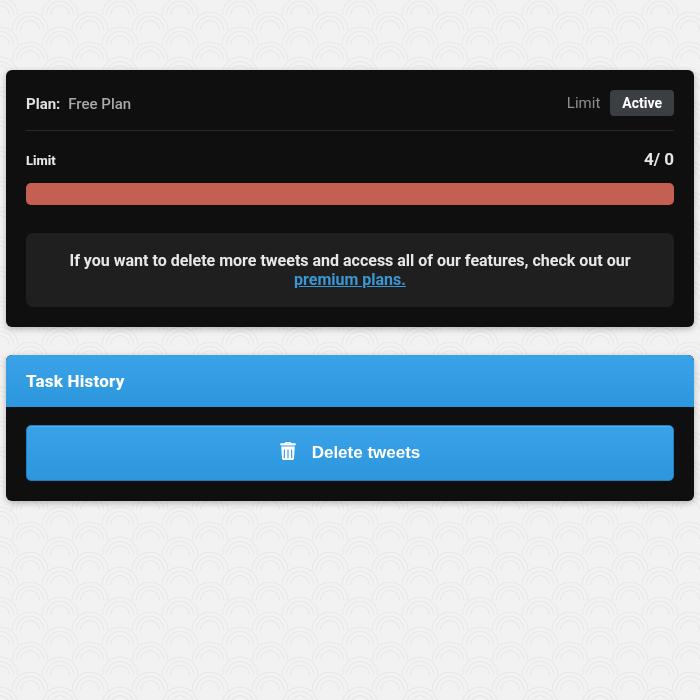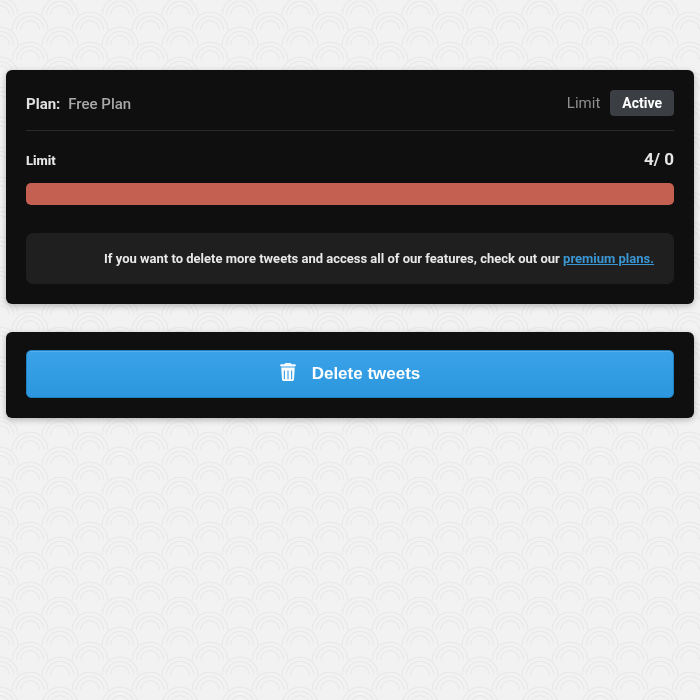--- a/index.html
+++ b/index.html
@@ -111,23 +111,23 @@
     height: 22px;
     width: 100%;
     background: #c46051;
     border-radius: 5px;
     margin-bottom: 28px;
   }
   .notice {
     background: #1f1f1f;
     border-radius: 7px;
     padding: 18px 20px;
-    text-align: right;
+    text-align: center;
     color: #e8e8e8;
-    font-size: 13px;
+    font-size: 16px;
     font-weight: 700;
   }
   .notice a {
     color: #3a97d4;
     text-decoration: underline;
     font-weight: 700;
   }
   
   .history-header {
     background: #2c97de;
@@ -150,21 +150,21 @@
     color: #bdbdbd;
     font-size: 15px;
     margin: 6px 0 18px 0;
   }
   .btn {
     display: flex;
     align-items: center;
     justify-content: center;
     gap: 16px;
     width: 100%;
-    height: 48px;
+    height: 56px;
     background: linear-gradient(#3aa2e8, #2c97de);
     border: 1px solid #1f7fbf;
     border-radius: 5px;
     color: #fff;
     font-size: 17px;
     font-weight: 600;
     cursor: pointer;
     box-shadow: inset 0 1px 0 rgba(255,255,255,0.15);
   }
   .btn svg { width: 16px; height: 18px; fill: #fff; }
@@ -197,20 +197,23 @@
 
       <div class="progress"></div>
 
       <div class="notice">
         <span>If you want to delete more tweets and access all of our features, check out our </span><a href="#">premium plans.</a>
       </div>
     </div>
   </div>
 
   <div class="card">
+    <div class="history-header">
+      <div class="history-title">Task History</div>
+    </div>
     <div class="history-body">
 
       <button class="btn">
         <span>
           <svg viewBox="0 0 448 512" aria-hidden="true">
             <path d="M135.2 17.7C140.6 6.8 151.7 0 163.8 0h120.4c12.1 0 23.2 6.8 28.6 17.7L320 32h96c17.7 0 32 14.3 32 32s-14.3 32-32 32H32C14.3 96 0 81.7 0 64s14.3-32 32-32h96l7.2-14.3zM32 128h384l-21.2 339c-1.6 25.3-22.6 45-47.9 45H101.1c-25.3 0-46.3-19.7-47.9-45L32 128zm88 80c-8.8 0-16 7.2-16 16v224c0 8.8 7.2 16 16 16s16-7.2 16-16V224c0-8.8-7.2-16-16-16zm104 0c-8.8 0-16 7.2-16 16v224c0 8.8 7.2 16 16 16s16-7.2 16-16V224c0-8.8-7.2-16-16-16zm104 0c-8.8 0-16 7.2-16 16v224c0 8.8 7.2 16 16 16s16-7.2 16-16V224c0-8.8-7.2-16-16-16z"></path>
           </svg>
         </span>
         <span>Delete tweets</span>
       </button>

